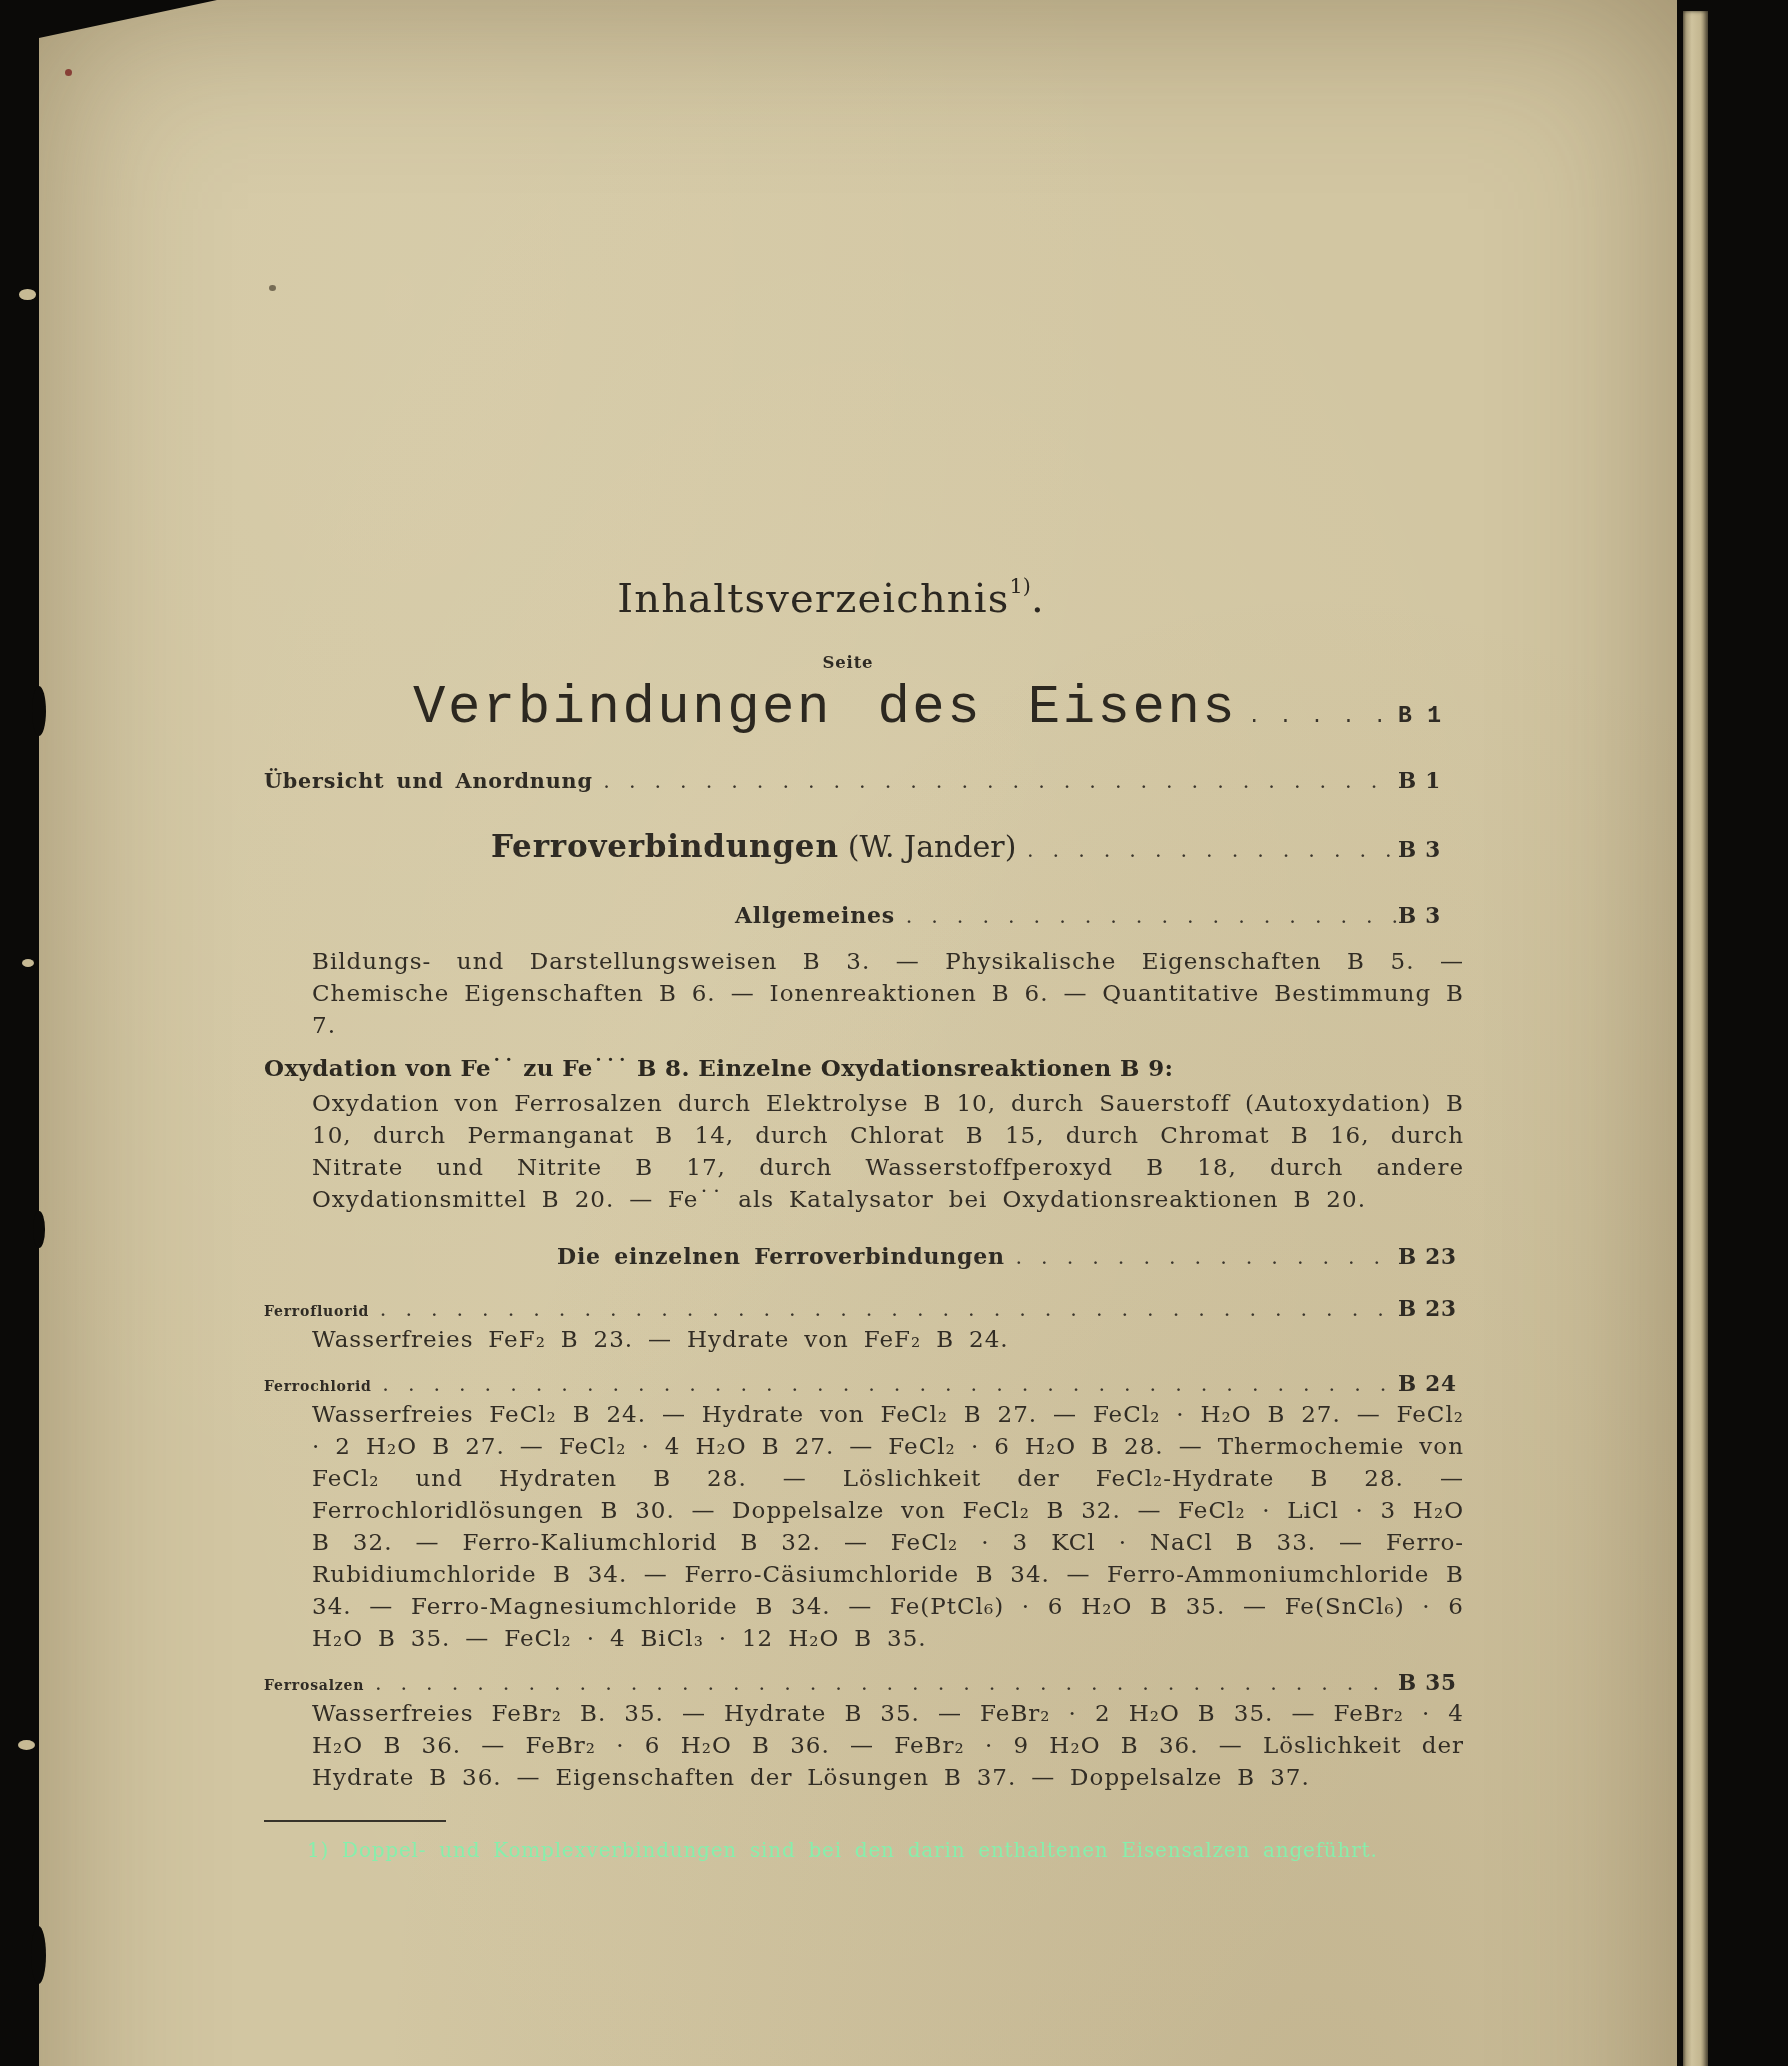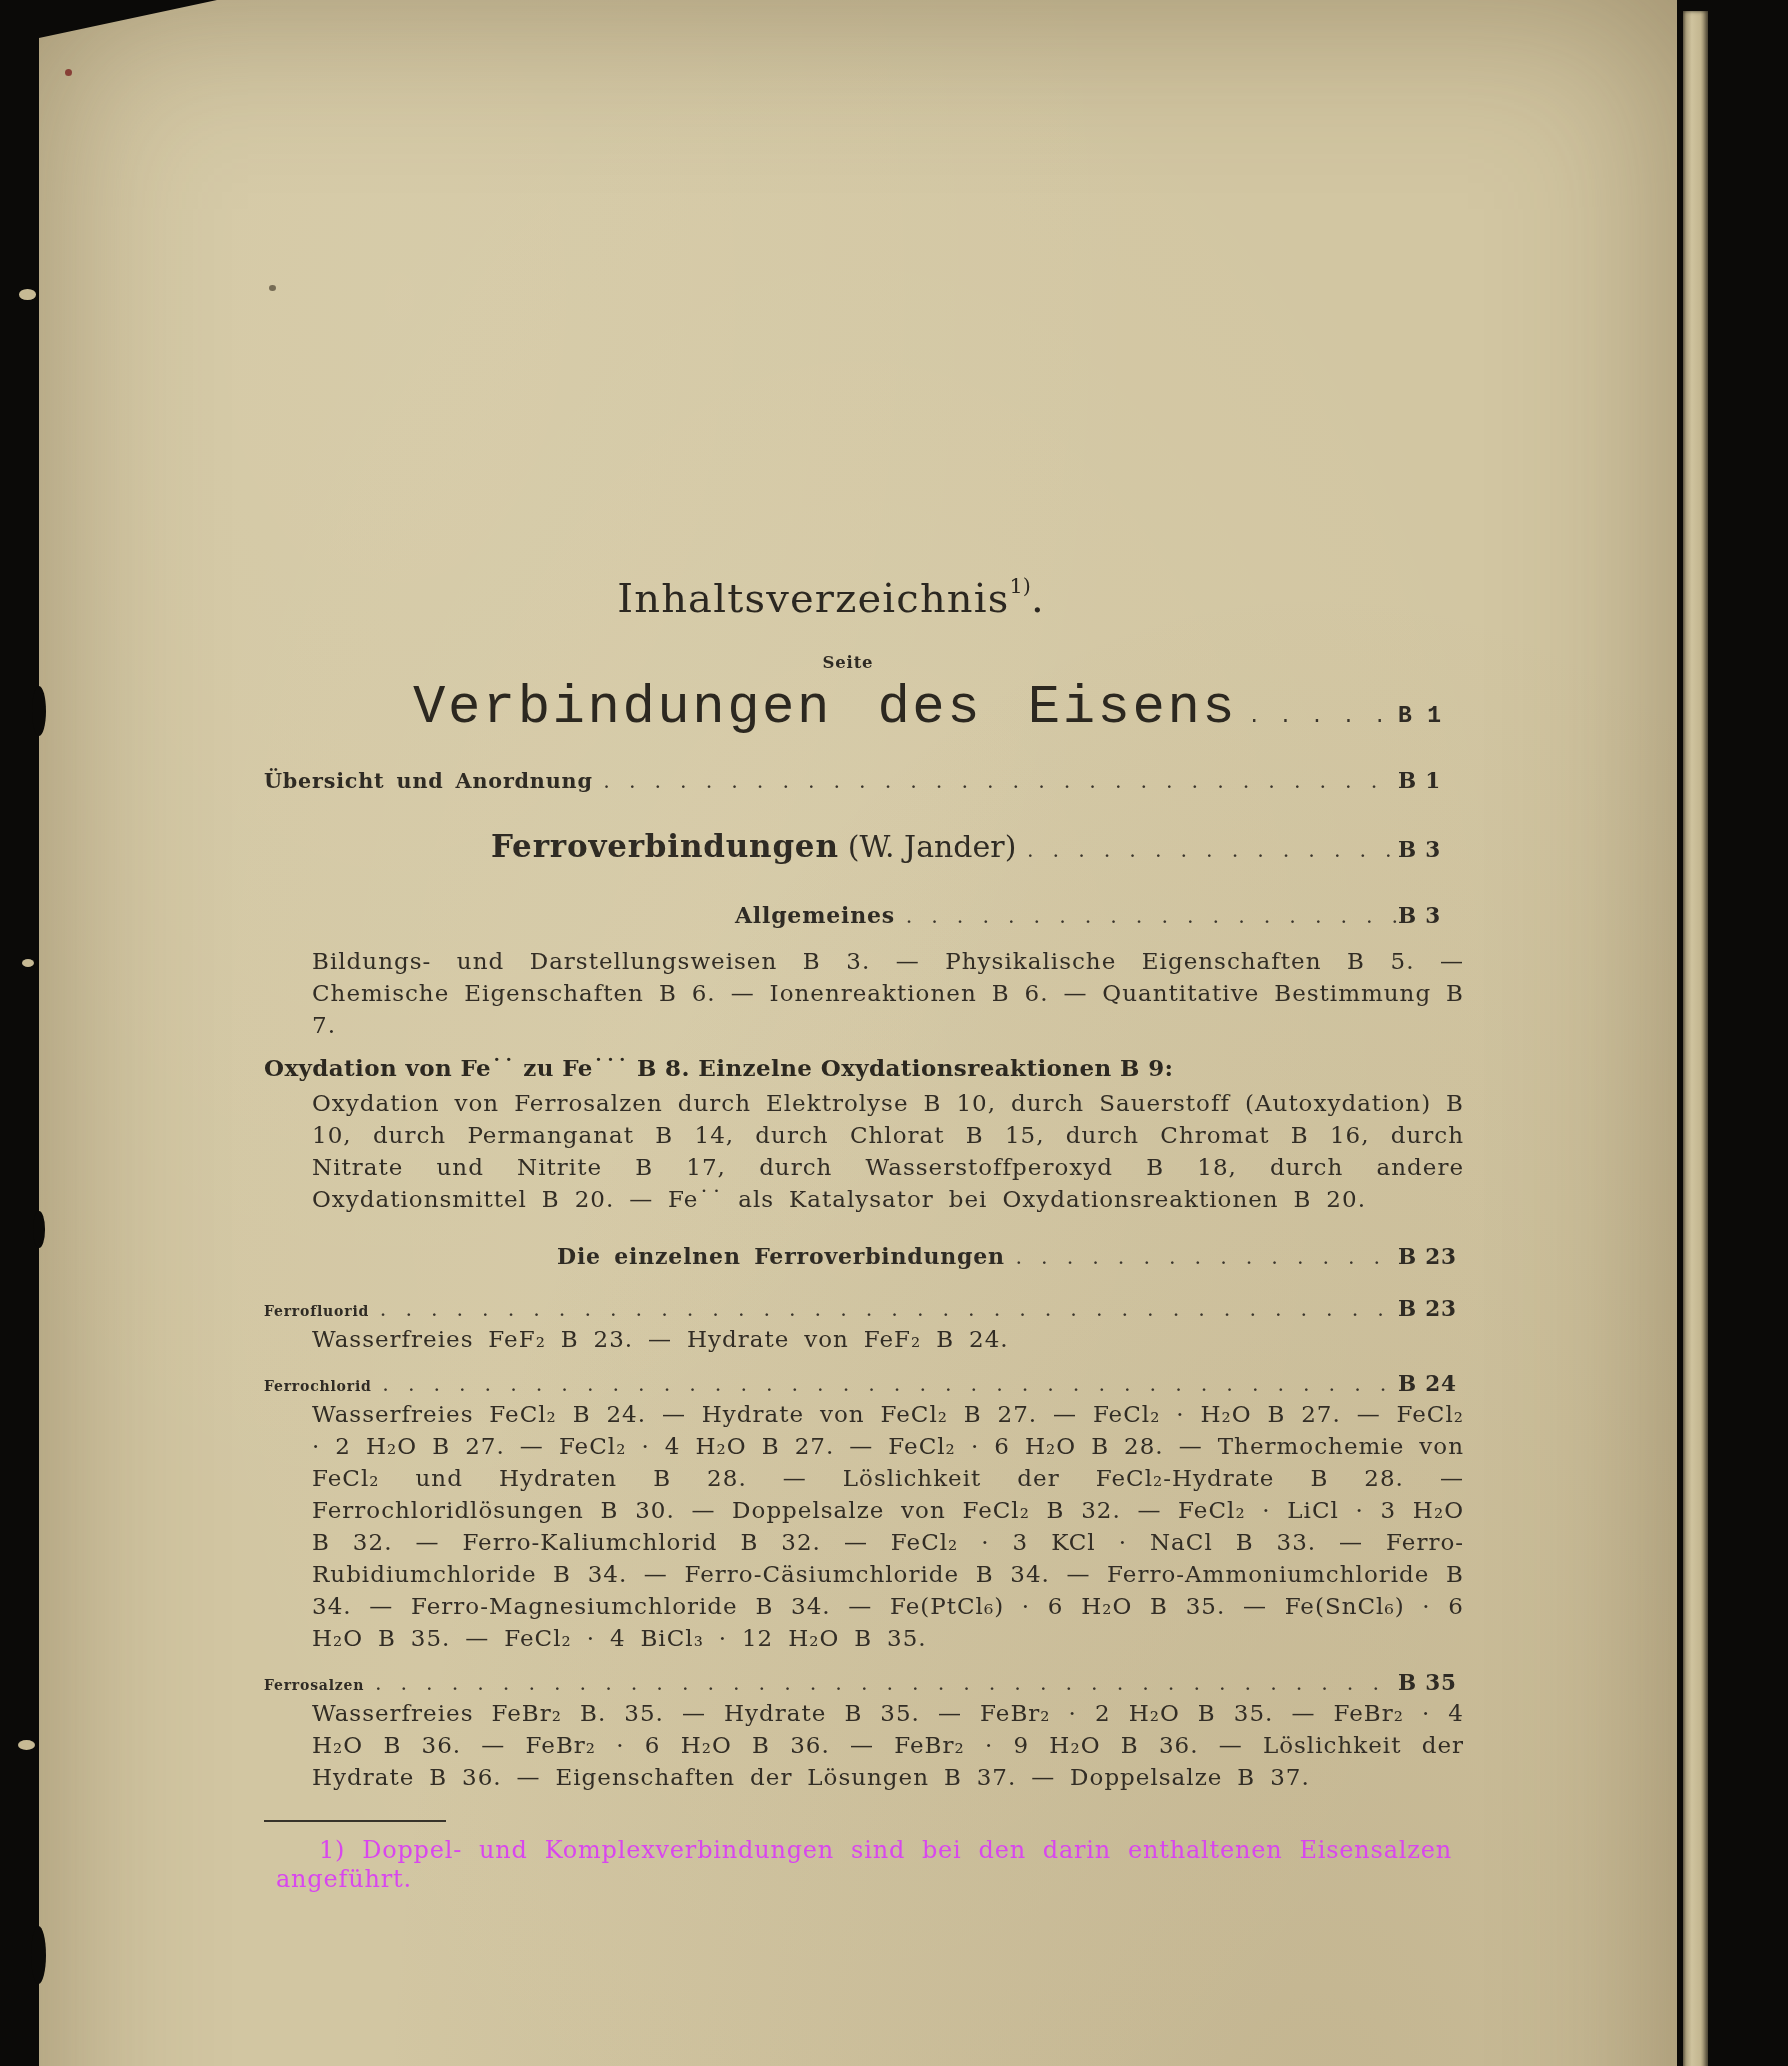--- a/index.html
+++ b/index.html
@@ -215,28 +215,28 @@
   .compound-para { margin-bottom: 15.7px; }
   .compound-para-last { margin-bottom: 26.4px; }
 
   .fn-divider {
     width: 182px;
     border: none;
     border-top: 2.1px solid #37332a;
     margin: 0 0 14px 0;
   }
   .footnote {
-    font-size: 24px;
+    font-size: 20px;
     line-height: 29px;
     letter-spacing: 0.8px;
     word-spacing: 5.8px;
     text-align: justify;
     text-indent: 43px;
-    margin: 12px;
-    color: #d946ef;
+    margin: 0;
+    color: #86efac;
   }
 </style>
 </head>
 <body>
 
 <div id="screen">
 
   <div class="paper"></div>
   <div class="tear-top-left"></div>
   <div class="edge-nick nick-1"></div>

